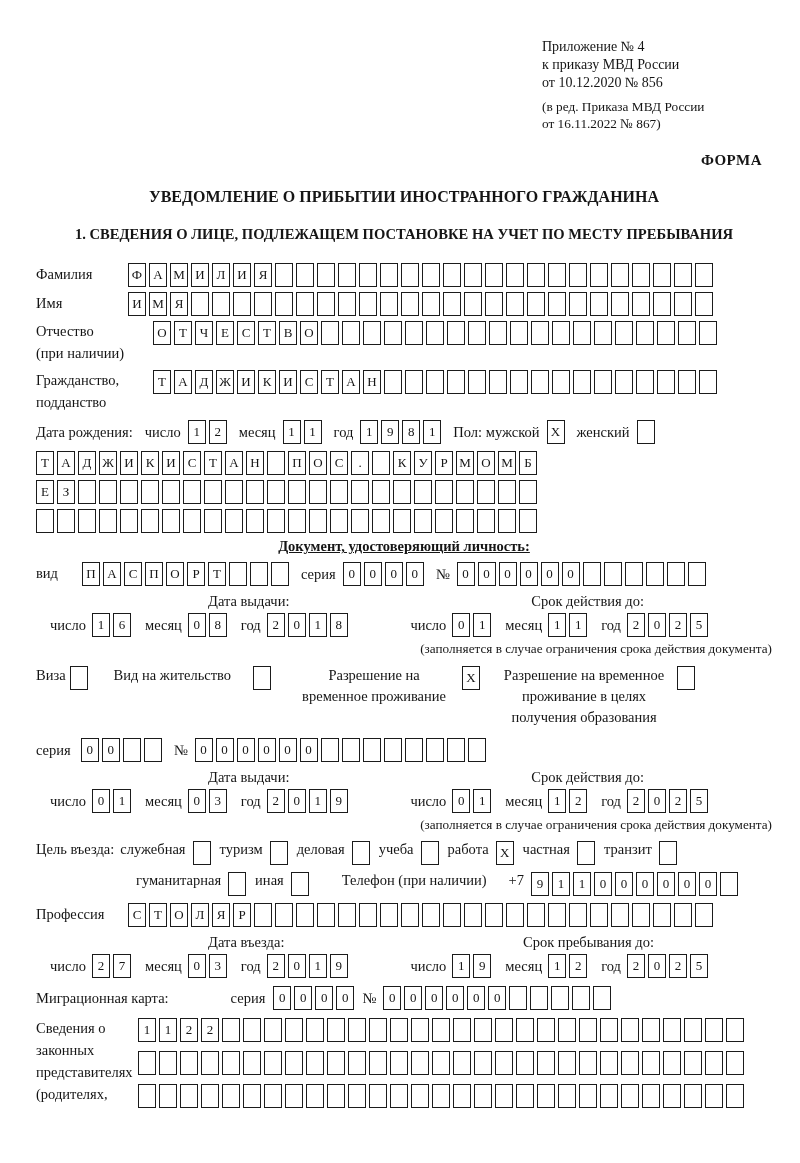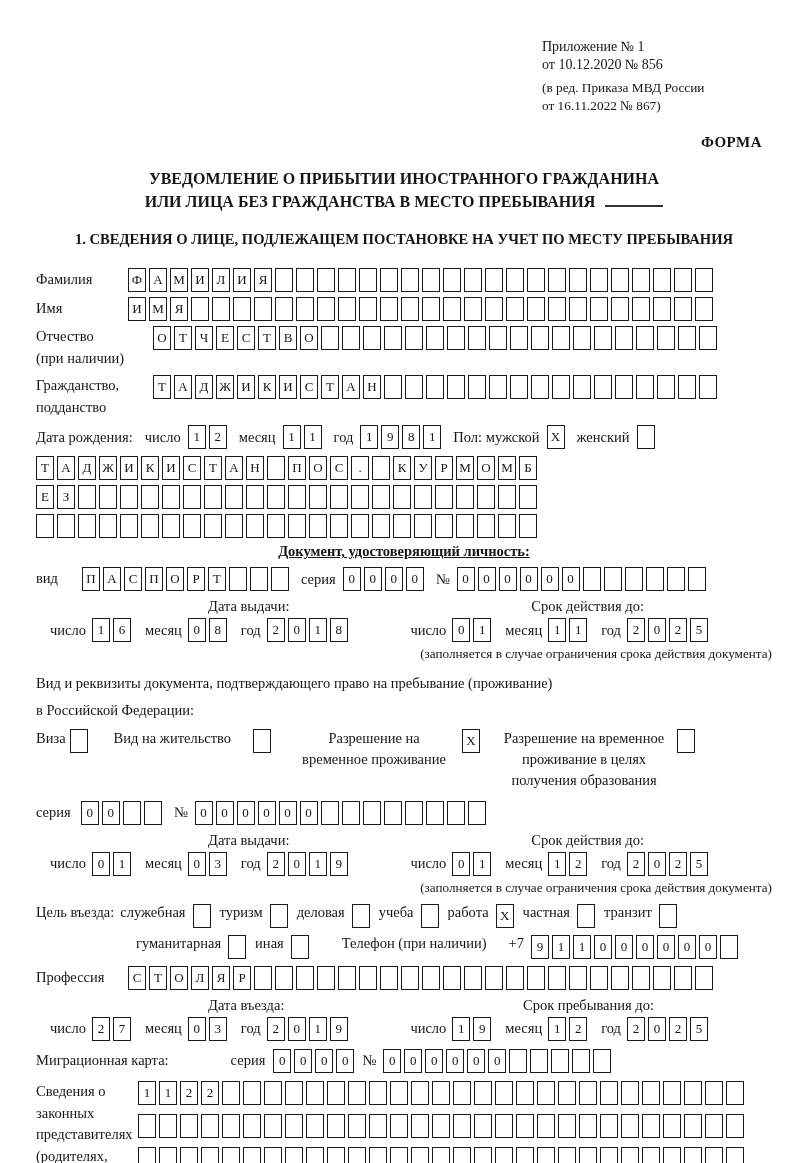--- a/index.html
+++ b/index.html
@@ -47,31 +47,31 @@
   .purline .plbl{white-space:nowrap;}
   .indent100{margin-left:100px;}
   .mt8{margin-top:8px;}
 </style>
 </head>
 <body>
 
 <div class="page">
 
   <div class="appendix">
-    <div>Приложение № 1</div>
+    <div>Приложение № 4</div>
+    <div>к приказу МВД России</div>
     <div>от 10.12.2020 № 856</div>
     <div class="amend amend-first">(в ред. Приказа МВД России</div>
     <div class="amend">от 16.11.2022 № 867)</div>
   </div>
 
   <div class="forma">ФОРМА</div>
 
   <div class="title">
     <div>УВЕДОМЛЕНИЕ О ПРИБЫТИИ ИНОСТРАННОГО ГРАЖДАНИНА</div>
-    <div><span>ИЛИ ЛИЦА БЕЗ ГРАЖДАНСТВА В МЕСТО ПРЕБЫВАНИЯ</span><span class="blank-line"></span></div>
   </div>
 
   <div class="sec">1. СВЕДЕНИЯ О ЛИЦЕ, ПОДЛЕЖАЩЕМ ПОСТАНОВКЕ НА УЧЕТ ПО МЕСТУ ПРЕБЫВАНИЯ</div>
 
   <div class="row">
     <div class="lbl w92">Фамилия</div>
     <div class="cells">
         <span class="cell">Ф</span>
         <span class="cell">А</span>
         <span class="cell">М</span>
@@ -400,24 +400,20 @@
       <span class="cells">
           <span class="cell">2</span>
           <span class="cell">0</span>
           <span class="cell">2</span>
           <span class="cell">5</span>
         </span>
     </span>
   </div>
   <div class="note">(заполняется в случае ограничения срока действия документа)</div>
 
-  <div class="intro">
-    <div>Вид и реквизиты документа, подтверждающего право на пребывание (проживание)</div>
-    <div>в Российской Федерации:</div>
-  </div>
 
   <div class="optrow">
     <span class="opt">
       <span class="optlbl">Виза</span>
       <span class="cells" style="margin-left:4px;">
           <span class="cell"></span>
         </span>
     </span>
     <span class="opt" style="margin-left:26px;">
       <span class="optlbl">Вид на жительство</span>

